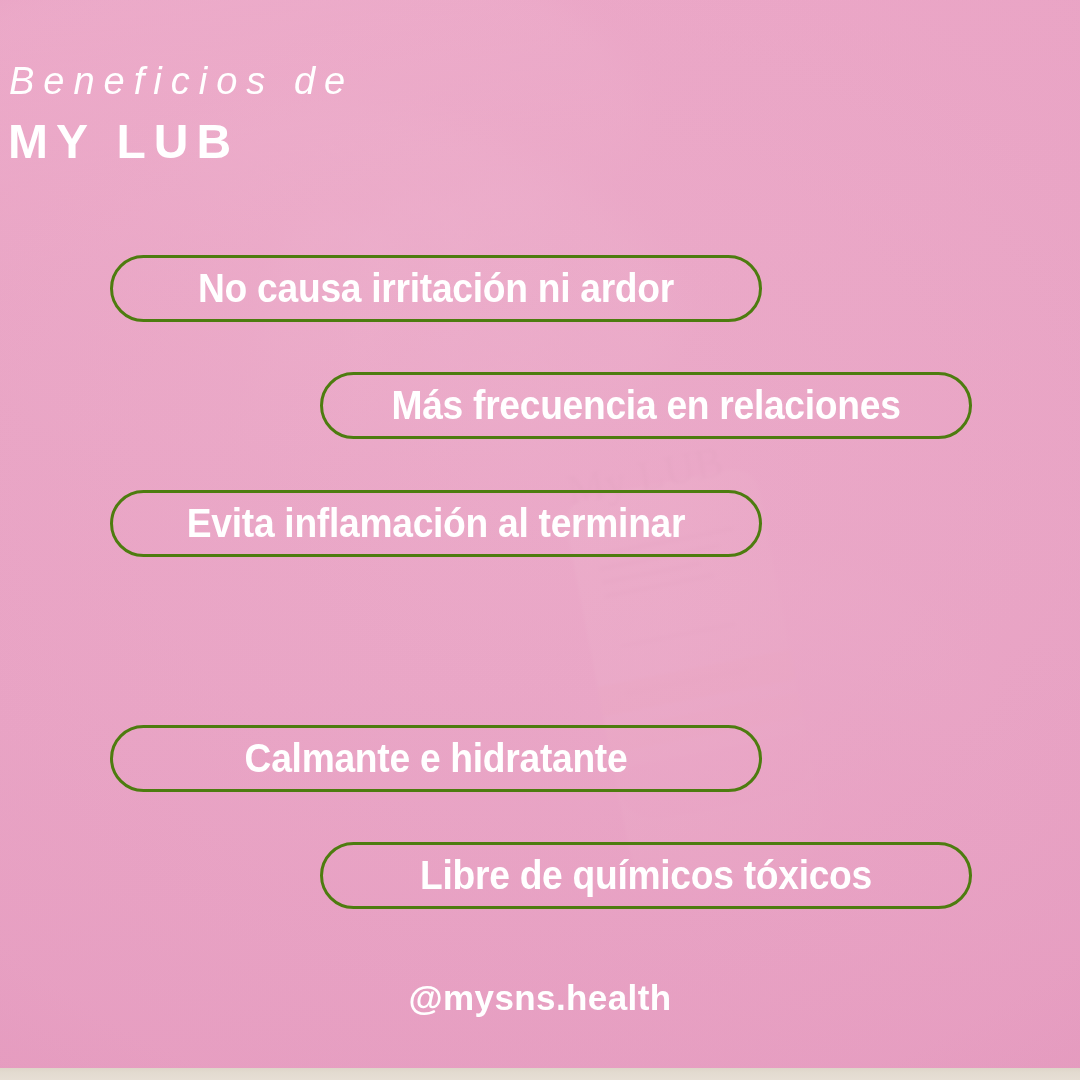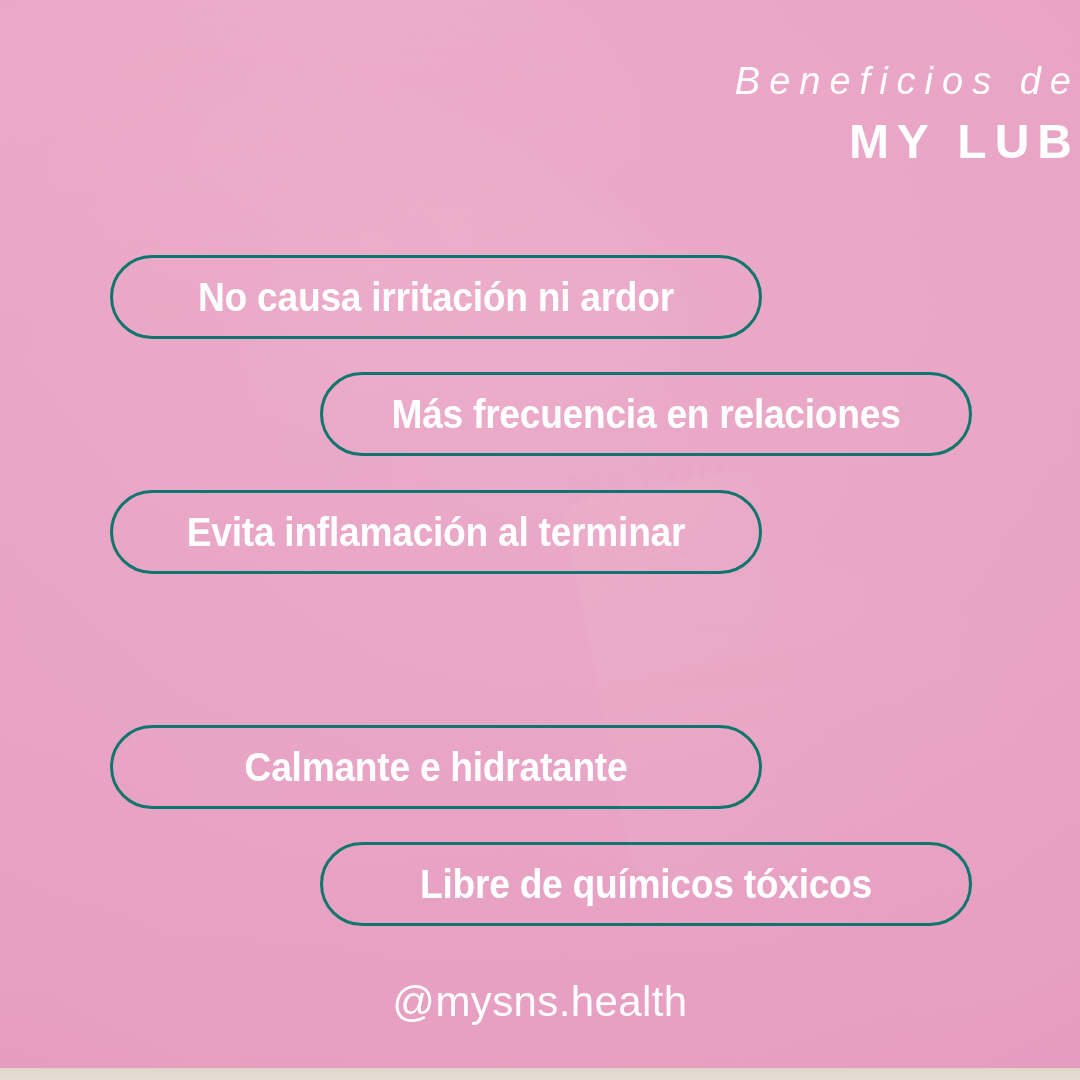--- a/index.html
+++ b/index.html
@@ -187,21 +187,21 @@
   
   .content {
     position: absolute;
     inset: 0;
   }
 
   .title-block {
     position: absolute;
     left: 0; right: 0;
     top: 62px;
-    text-align: right;
+    text-align: left;
   }
   .title-kicker {
     font-size: 38px;
     font-weight: 300;
     font-style: italic;
     color: #ffffff;
     letter-spacing: 9px;
     line-height: 1;
     text-indent: 9px;
   }
@@ -210,23 +210,23 @@
     font-size: 48px;
     font-weight: 700;
     color: #ffffff;
     letter-spacing: 8px;
     line-height: 1;
     text-indent: 8px;
   }
 
   .pill {
     position: absolute;
-    height: 84px;
+    height: 67px;
     width: 652px;
-    border: 3px solid #0f766e;
+    border: 3px solid #4d7c0f;
     border-radius: 42px;
     box-sizing: border-box;
     display: flex;
     align-items: center;
     background: transparent;
   }
   .pill-label {
     width: 100%;
     text-align: center;
     font-size: 40px;
@@ -245,22 +245,22 @@
   .pill.row3 { top: 490px; }
   .pill.row4 { top: 608px; }
   .pill.row5 { top: 725px; }
   .pill.row6 { top: 842px; }
 
   .handle {
     position: absolute;
     left: 0; right: 0;
     top: 978px;
     text-align: center;
-    font-size: 42px;
-    font-weight: 400;
+    font-size: 35px;
+    font-weight: 700;
     color: #ffffff;
     letter-spacing: 0.4px;
   }
 
   .bottom-strip {
     position: absolute;
     left: 0; right: 0;
     bottom: 0;
     height: 12px;
     background: linear-gradient(180deg, #ded5c9 0%, #e3dbd0 40%, #e6ded4 100%);

